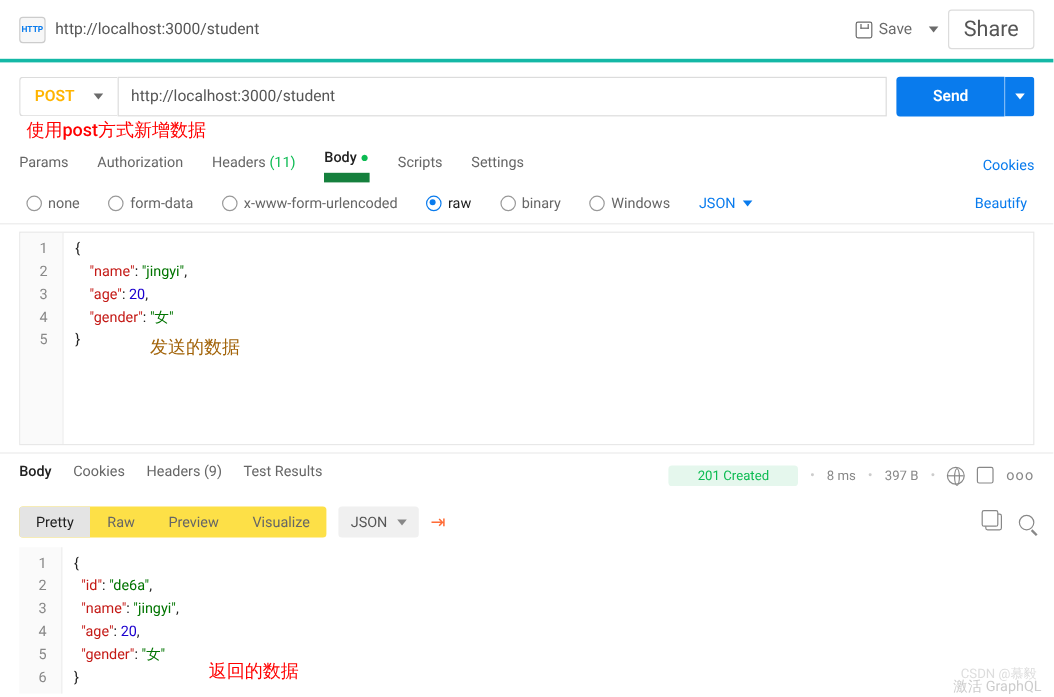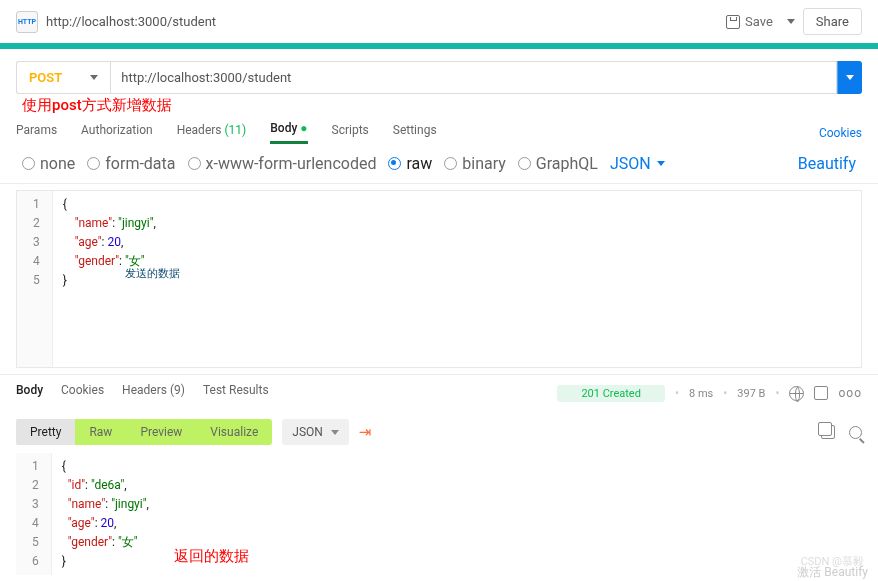--- a/index.html
+++ b/index.html
@@ -1,67 +1,67 @@
 <!DOCTYPE html>
 <html><head>
 <meta charset="utf-8">
 <style>
 *{box-sizing:border-box;margin:0;padding:0;font-family:-apple-system,BlinkMacSystemFont,"Segoe UI",Roboto,sans-serif}
 body{background:#fff;font-size:12px;color:#212121;width:878px;height:581px;overflow:hidden;position:relative}
-.topbar{display:flex;align-items:center;padding:8px 16px;gap:8px;border-bottom:6px solid #14b8a6}
+.topbar{display:flex;align-items:center;padding:8px 16px;gap:8px;border-bottom:3px solid #14b8a6}
 .http-icon{width:22px;height:22px;border:1px solid #ccc;border-radius:3px;display:flex;align-items:center;justify-content:center;font-size:7px;color:#097bed;background:#f7f7f7;font-weight:700}
 .url-display{font-size:13px;color:#555;flex:1}
 .top-actions{display:flex;align-items:center;gap:8px}
 .save-btn{display:flex;align-items:center;gap:5px;font-size:13px;color:#6b6b6b;cursor:pointer;padding:4px 6px}
 .floppy{width:14px;height:14px;border:1.5px solid #6b6b6b;border-radius:2px;position:relative}
 .floppy:before{content:"";position:absolute;top:1px;left:3px;width:5px;height:3px;border:1px solid #6b6b6b;border-top:none}
 .chev-down{width:0;height:0;border-left:4px solid transparent;border-right:4px solid transparent;border-top:5px solid #6b6b6b;cursor:pointer}
-.share-btn{border:1px solid #dcdcdc;border-radius:3px;padding:5px 12px;font-size:13px;color:#555;cursor:pointer;background:#fff}
+.share-btn{border:1px solid #dcdcdc;border-radius:3px;padding:5px 12px;font-size:18px;color:#555;cursor:pointer;background:#fff}
 .req-row{display:flex;gap:0;padding:12px 16px 6px}
-.method-sel{border:1px solid #dcdcdc;border-right:none;border-radius:3px 0 0 3px;padding:8px 12px;display:flex;align-items:center;gap:28px;cursor:pointer;font-weight:600;font-size:13px;color:#ffb400}
+.method-sel{border:1px solid #dcdcdc;border-right:none;border-radius:3px 0 0 3px;padding:8px 12px;display:flex;align-items:center;gap:16px;cursor:pointer;font-weight:600;font-size:13px;color:#ffb400}
 .url-inp{flex:1;border:1px solid #dcdcdc;padding:8px 10px;font-size:13px;color:#555;outline:none}
 .send-btn{background:#097bed;color:#fff;border:none;padding:8px 30px;font-size:13px;font-weight:600;border-radius:3px 0 0 3px;cursor:pointer;margin-left:8px}
 .send-chev{background:#097bed;border:none;padding:8px 8px;border-radius:0 3px 3px 0;border-left:1px solid rgba(255,255,255,.3);cursor:pointer;display:flex;align-items:center}
 .send-chev .chev-down{border-top-color:#fff}
 .anno{color:#f00;font-size:15px;font-weight:500;padding-left:22px;margin-top:-4px}
 .tabs{display:flex;padding:6px 16px 0;gap:24px;font-size:12px;color:#666;align-items:center}
 .tab{cursor:pointer;padding-bottom:6px}
-.tab.active{color:#212121;font-weight:500;border-bottom:3px solid #15803d}
+.tab.active{color:#212121;font-weight:500;border-bottom:8px solid #15803d}
 .tab .badge{color:#0cbb52}
 .tabs-right{margin-left:auto;color:#097bed;cursor:pointer}
-.body-opts{display:flex;padding:10px 22px;gap:12px;align-items:flex-end;font-size:16px;color:#666;border-bottom:1px solid #ececec}
+.body-opts{display:flex;padding:10px 22px;gap:24px;align-items:flex-end;font-size:12px;color:#666;border-bottom:1px solid #ececec}
 .radio{display:flex;align-items:center;gap:5px;cursor:pointer}
 .rcircle{width:13px;height:13px;border:1.5px solid #999;border-radius:50%;position:relative}
 .radio.active .rcircle{border-color:#097bed}
 .radio.active .rcircle:after{content:"";position:absolute;top:2px;left:2px;width:5px;height:5px;background:#097bed;border-radius:50%}
 .radio.active{color:#212121}
 .format-sel{color:#097bed;display:flex;align-items:center;gap:6px;cursor:pointer}
 .format-sel .chev-down{border-top-color:#097bed}
 .beautify{margin-left:auto;color:#097bed;cursor:pointer}
 .editor{border:1px solid #e8e8e8;margin:6px 16px 0;height:178px;display:flex;font-family:Consolas,Monaco,monospace;font-size:12px;overflow:hidden;position:relative}
 .gutter{background:#fafafa;padding:4px 12px 4px 16px;color:#888;text-align:right;line-height:19px;border-right:1px solid #eee}
 .code{padding:4px 10px;line-height:19px;flex:1}
 .tok-brace{color:#212121}
 .tok-key{color:#c41a16}
 .tok-str{color:#007400}
 .tok-num{color:#1c00cf}
-.anno2{color:#0c4a6e;font-size:11px;position:absolute;left:108px;top:75px;font-family:-apple-system,sans-serif}
+.anno2{color:#a16207;font-size:15px;position:absolute;left:108px;top:86px;font-family:-apple-system,sans-serif}
 .resp-tabs{display:flex;padding:8px 16px;gap:18px;font-size:12px;color:#666;align-items:center;border-top:1px solid #ececec;margin-top:6px}
 .resp-tabs .tab.active{border-bottom:none;font-weight:500;color:#212121}
 .resp-meta{margin-left:auto;display:flex;align-items:center;gap:10px}
 .status{background:#e5f7ed;color:#0cbb52;padding:2px 24px;border-radius:3px;font-size:11px}
 .meta-txt{color:#888;font-size:11px}
 .dot{color:#ccc}
 .globe{width:15px;height:15px;border:1.5px solid #888;border-radius:50%;position:relative}
 .globe:after{content:"";position:absolute;top:0;left:5px;width:3px;height:13px;border:1px solid #888;border-radius:50%}
 .globe:before{content:"";position:absolute;top:6px;left:0;width:13px;height:1px;background:#888}
 .sq-icon{width:14px;height:14px;border:1.5px solid #888;border-radius:2px;cursor:pointer}
 .dots{color:#888;cursor:pointer;letter-spacing:1px}
 .resp-toolbar{display:flex;padding:8px 16px;gap:0;align-items:center;font-size:12px}
-.view-btns{display:flex;background:#bef264;border-radius:3px;overflow:hidden}
+.view-btns{display:flex;background:#fde047;border-radius:3px;overflow:hidden}
 .view-btn{padding:6px 14px;cursor:pointer;color:#666}
 .view-btn.active{background:#e4e4e4;color:#212121}
 .fmt-sel{margin-left:10px;background:#f0f0f0;padding:6px 10px;border-radius:3px;display:flex;align-items:center;gap:8px;cursor:pointer;color:#555}
 .fmt-sel .chev-down{border-top-color:#888}
 .wrap-icn{margin-left:10px;color:#ff6c37;cursor:pointer;font-size:15px}
 .resp-actions{margin-left:auto;display:flex;gap:14px;align-items:center}
 .copy-icn{width:14px;height:14px;border:1.5px solid #888;border-radius:2px;position:relative;cursor:pointer}
 .copy-icn:after{content:"";position:absolute;top:-4px;left:-4px;width:12px;height:12px;border:1.5px solid #888;border-radius:2px;background:#fff}
 .search-icn{width:13px;height:13px;border:1.5px solid #888;border-radius:50%;position:relative;cursor:pointer}
 .search-icn:after{content:"";position:absolute;bottom:-4px;right:-4px;width:6px;height:1.5px;background:#888;transform:rotate(45deg)}
@@ -85,20 +85,21 @@
     <button class="share-btn">Share</button>
   </div>
 </div>
 
 <div class="req-row">
   <div class="method-sel">
       <span>POST</span>
       <span class="chev-down"></span>
     </div>
   <input class="url-inp" value="http://localhost:3000/student" style="">
+  <button class="send-btn">Send</button>
   <button class="send-chev">
       <span class="chev-down"></span>
     </button>
 </div>
 <div class="anno">使用post方式新增数据</div>
 
 <div class="tabs">
   <div class="tab">Params</div>
   <div class="tab">Authorization</div>
   <div class="tab"><span>Headers</span> <span class="badge">(11)</span></div>
@@ -124,21 +125,21 @@
   <label class="radio active">
       <span class="rcircle"></span>
       <span>raw</span>
     </label>
   <label class="radio">
       <span class="rcircle"></span>
       <span>binary</span>
     </label>
   <label class="radio">
       <span class="rcircle"></span>
-      <span>GraphQL</span>
+      <span>Windows</span>
     </label>
   <div class="format-sel">
       <span>JSON</span>
       <span class="chev-down"></span>
     </div>
   <div class="beautify">Beautify</div>
 </div>
 
 <div class="editor">
   <div class="gutter">
@@ -209,14 +210,14 @@
     <div>&nbsp;&nbsp;<span class="tok-key">"name"</span>: <span class="tok-str">"<span>jingyi</span>"</span>,</div>
     <div>&nbsp;&nbsp;<span class="tok-key">"age"</span>: <span class="tok-num">20</span>,</div>
     <div>&nbsp;&nbsp;<span class="tok-key">"gender"</span>: <span class="tok-str">"<span>女</span>"</span></div>
     <div><span class="tok-brace">}</span></div>
   </div>
   <div class="anno3">返回的数据</div>
 </div>
 
 <div class="csdn">CSDN @慕毅</div>
 <div class="watermark">
-  <div>激活 Beautify</div>
+  <div>激活 GraphQL</div>
 </div>
 
 </body></html>

